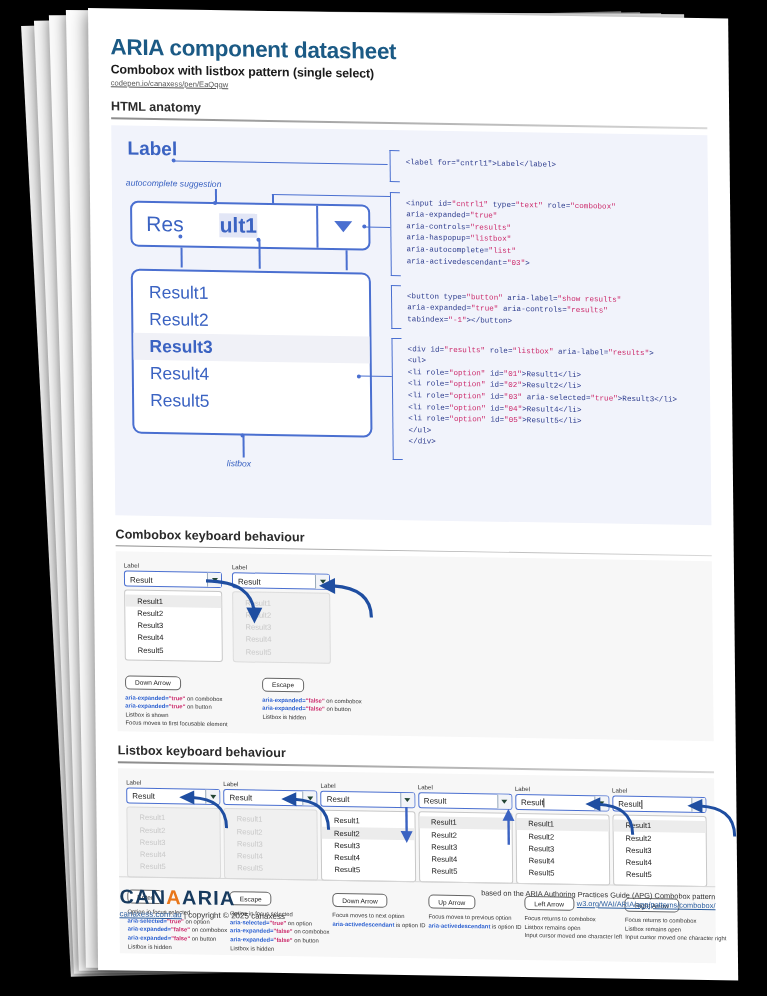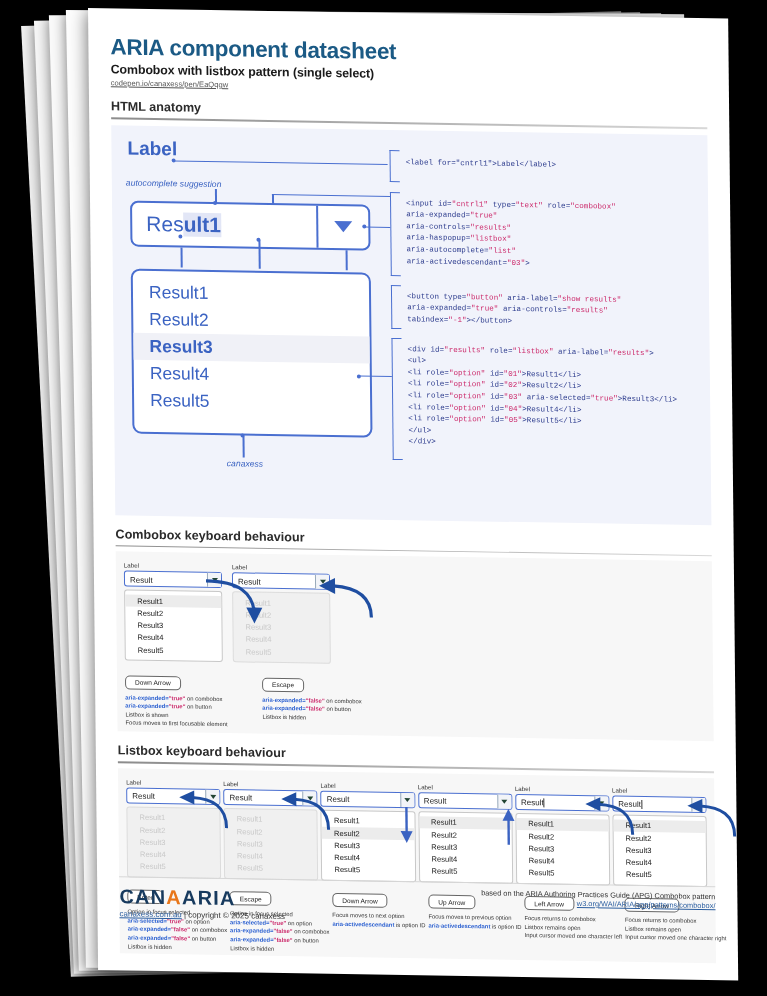--- a/index.html
+++ b/index.html
@@ -60,21 +60,21 @@
   .anatomy { background:#f1f3fb; margin-top:6px; padding:12px 10px 14px 10px; position:relative; height:390px;}
   .an-label { font-size:19px; font-weight:bold; color:#3b63c2; margin-left:6px;}
   .an-note { font-style:italic; font-size:8.6px; color:#3b63c2; }
 
   .combo-box {
     position:absolute; left:18px; top:75px; width:240px; height:46px;
     border:2.2px solid #4a6fd0; border-radius:8px; background:#fff; display:flex;
   }
   .combo-val { flex:1; display:flex; align-items:center; padding-left:14px;
                font-size:21px; color:#3b63c2; }
-  .combo-val b { font-weight:bold; background:#e2e6f6; }
+  .combo-val b { font-weight:bold; background:#e2e6f6;margin-left:36px; }
   .combo-btn { width:52px; border-left:2.2px solid #4a6fd0; display:flex;
                align-items:center; justify-content:center; }
   .chev { width:0;height:0;border-left:9px solid transparent;border-right:9px solid transparent;
           border-top:11px solid #4a6fd0; }
 
   .listbox-big {
     position:absolute; left:18px; top:143px; width:240px; height:165px;
     border:2.2px solid #4a6fd0; border-radius:9px; background:#fff; padding-top:8px;
   }
   .lb-item { font-size:17.5px; color:#3b63c2; padding:3px 0 3px 16px; }
@@ -208,21 +208,21 @@
         <div class="lb-item">Result1</div>
         <div class="lb-item">Result2</div>
         <div class="lb-item sel">Result3</div>
         <div class="lb-item">Result4</div>
         <div class="lb-item">Result5</div>
       </div>
       <div class="dot" style="left:243px; top:245px;"></div>
       <div class="lead" style="left:245px; top:246px; width:33px; height:1.6px;"></div>
       <div class="lead" style="left:128px; top:308px; width:1.6px; height:22px;"></div>
       <div class="dot" style="left:126px; top:306px;"></div>
-      <div class="tag" style="left:112px; top:331px;">canaxess</div>
+      <div class="tag" style="left:112px; top:331px;">listbox</div>
 
       <div class="br" style="left:278px; top:20px; width:10px; height:32px;"></div>
       <div class="code-blk" style="left:294px; top:27px;">&lt;label for="cntrl1"&gt;Label&lt;/label&gt;</div>
 
       <div class="br" style="left:278px; top:62px; width:10px; height:84px;"></div>
       <div class="code-blk" style="left:294px; top:68px;" id="code-input">&lt;input id=<span class="cs">"cntrl1"</span> type=<span class="cs">"text"</span> role=<span class="cs">"combobox"</span>
 aria-expanded=<span class="cs">"true"</span>
 aria-controls=<span class="cs">"results"</span>
 aria-haspopup=<span class="cs">"listbox"</span>
 aria-autocomplete=<span class="cs">"list"</span>

